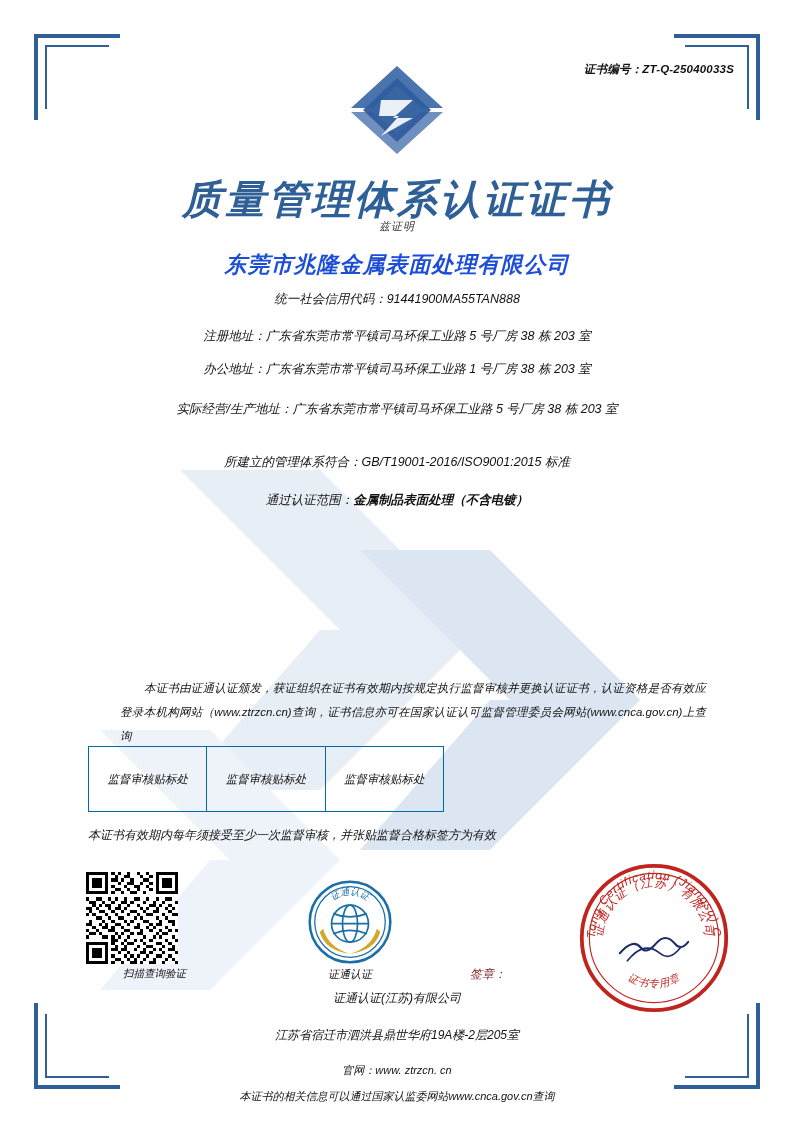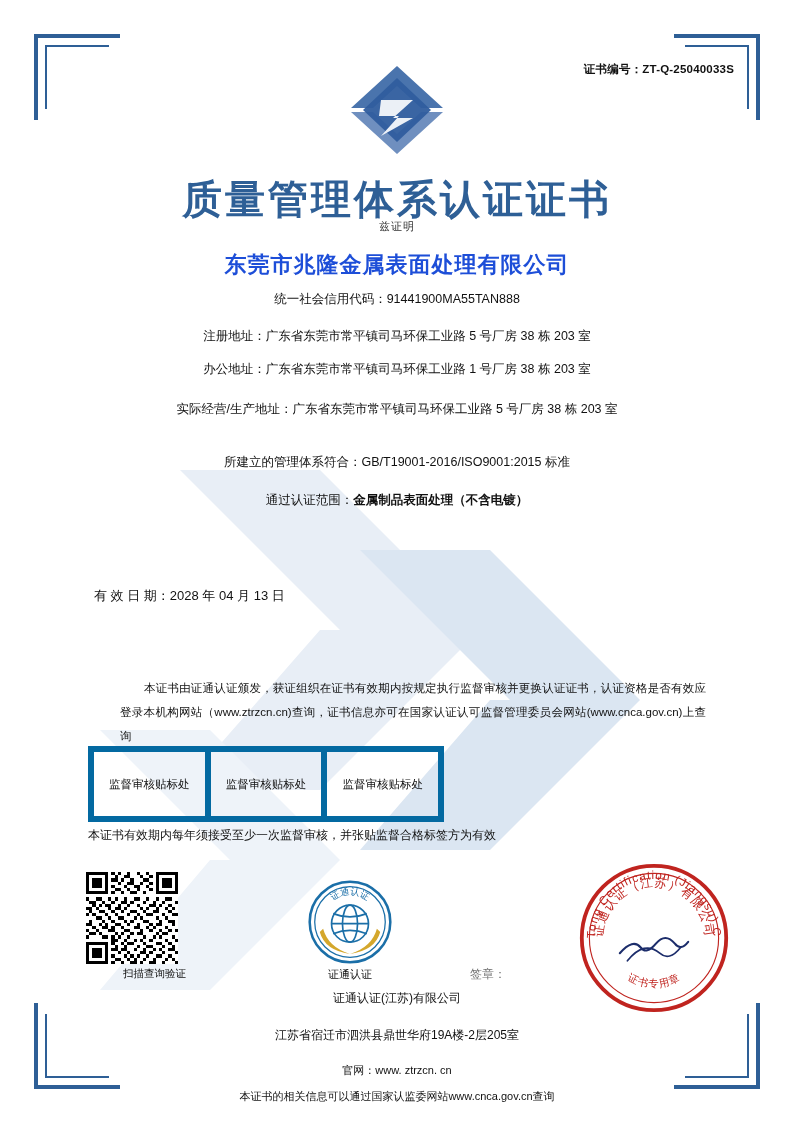--- a/index.html
+++ b/index.html
@@ -10,20 +10,21 @@
   body {
     font-family: "Liberation Sans", sans-serif;
     color: #1a1a1a;
   }
   .page {
     position: relative;
     width: 794px;
     height: 1123px;
     overflow: hidden;
     background: #ffffff;
+    font-style: italic;
   }
 
   
   .bg-layer {
     position: absolute;
     inset: 0;
     overflow: hidden;
     pointer-events: none;
   }
   .chev {
@@ -172,21 +173,21 @@
   .para-1 { top: 676px; text-indent: 24px; }
 
   .stamp-table {
     position: absolute;
     left: 88px;
     top: 746px;
     width: 356px;
     border-collapse: collapse;
   }
   .stamp-table td {
-    border: 6px solid #0369a1;
+    border: 1px solid #0369a1;
     height: 62px;
     text-align: center;
     vertical-align: middle;
     font-size: 11.5px;
     color: #111;
   }
 
   .note-2 {
     position: absolute;
     left: 88px;
@@ -227,21 +228,21 @@
     text-align: center;
     font-size: 11px;
     color: #111;
   }
 
   .sign-label {
     position: absolute;
     left: 470px;
     top: 966px;
     font-size: 12px;
-    color: #737373;
+    color: #7f1d1d;
   }
 
   .seal {
     position: absolute;
     right: 64px;
     top: 862px;
     width: 152px;
     height: 152px;
   }
 
@@ -323,21 +324,20 @@
     <div class="info-line l-credit">统一社会信用代码：91441900MA55TAN888</div>
     <div class="info-line l-reg">注册地址：广东省东莞市常平镇司马环保工业路 5 号厂房 38 栋 203 室</div>
     <div class="info-line l-office">办公地址：广东省东莞市常平镇司马环保工业路 1 号厂房 38 栋 203 室</div>
     <div class="info-line l-oper">实际经营/生产地址：广东省东莞市常平镇司马环保工业路 5 号厂房 38 栋 203 室</div>
     <div class="info-line l-std">所建立的管理体系符合：GB/T19001-2016/ISO9001:2015 标准</div>
     <div class="info-line l-scope">
       <span class="lead">通过认证范围：</span><span>金属制品表面处理（不含电镀）</span>
     </div>
 
     <div class="dates">
-      <div class="row">有 效 日 期：2028 年 04 月 13 日</div>
     </div>
 
     <div class="para para-1">本证书由证通认证颁发，获证组织在证书有效期内按规定执行监督审核并更换认证证书，认证资格是否有效应登录本机构网站（www.ztrzcn.cn)查询，证书信息亦可在国家认证认可监督管理委员会网站(www.cnca.gov.cn)上查询</div>
 
     <table class="stamp-table">
       <tbody>
           <tr>
         <td>监督审核贴标处</td>
         <td>监督审核贴标处</td>
         <td>监督审核贴标处</td>

